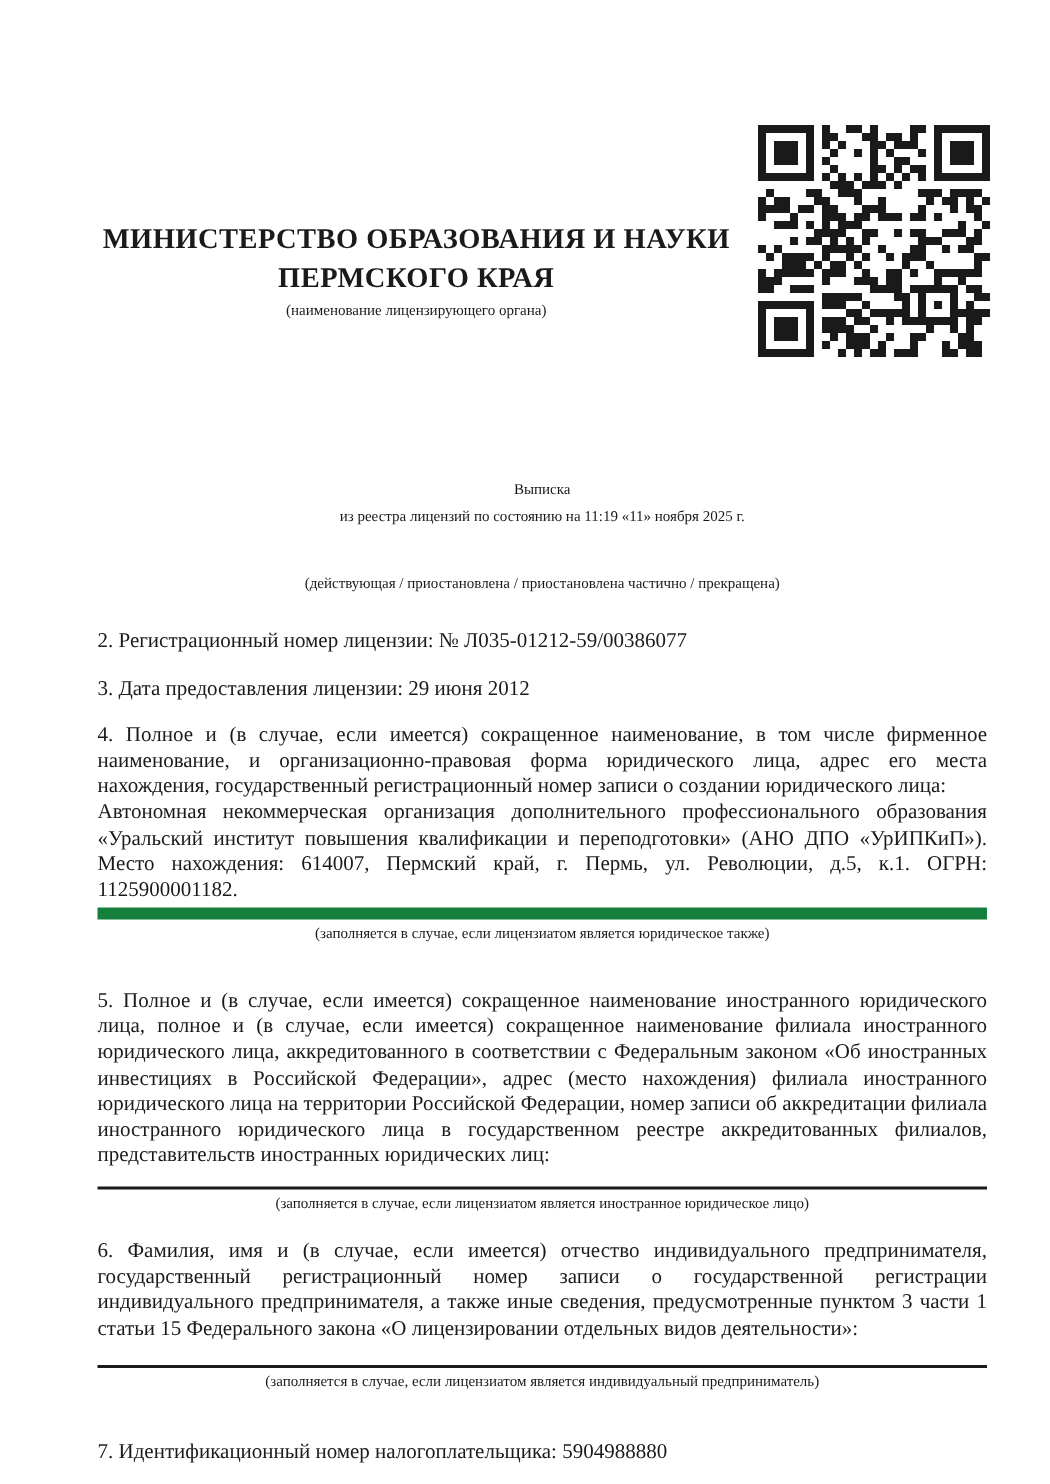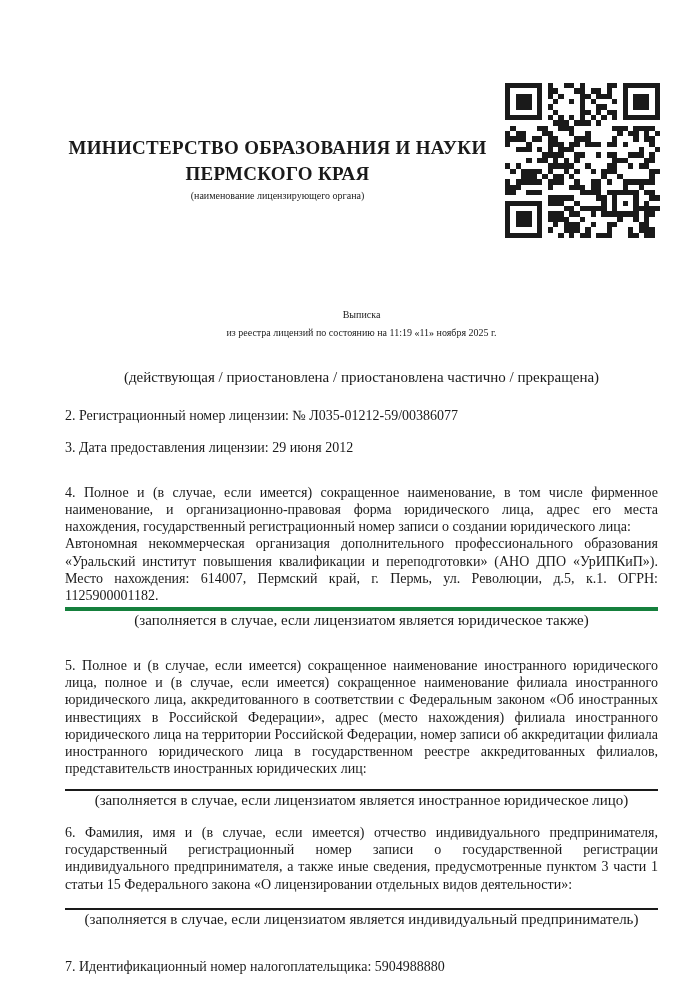--- a/index.html
+++ b/index.html
@@ -5,21 +5,21 @@
   html, body {
     margin: 0;
     padding: 0;
     background: #ffffff;
   }
   .page {
     position: relative;
     width: 700px;
     height: 989px;
     box-sizing: border-box;
-    padding: 0 42px 0 65px;
+    padding: 12px 42px 0 65px;
     background: #ffffff;
     color: #1a1a1a;
     font-family: "Liberation Serif", "DejaVu Serif", serif;
     overflow: hidden;
   }
   .qr {
     position: absolute;
     top: 83px;
     right: 40px;
     width: 155px;
@@ -53,31 +53,31 @@
 
   .item { margin: 0; }
   .body {
     margin: 0;
     font-size: 14px;
     line-height: 17.3px;
   }
   .just { text-align: justify; }
   .caption {
     margin: 3px 0 0 0;
-    font-size: 15px;
+    font-size: 10px;
     line-height: 13px;
     text-align: center;
   }
-  .ruled { border-bottom: 4px solid #15803d; padding-bottom: 2px; }
+  .ruled { border-bottom: 8px solid #15803d; padding-bottom: 2px; }
   .blank-line { border-bottom: 2px solid #1a1a1a; }
 
   .item1 { margin-top: 30px; }
   .item2 { margin-top: 23px; }
   .item3 { margin-top: 15px; }
-  .item4 { margin-top: 27px; }
+  .item4 { margin-top: 13px; }
   .item5 { margin-top: 30px; }
   .item5 .blank-line { height: 11px; }
   .item6 { margin-top: 17px; }
   .item6 .blank-line { height: 15px; }
   .item7 { margin-top: 32px; }
 
   .footer {
     margin-top: 15px;
     text-align: center;
     font-size: 13px;

